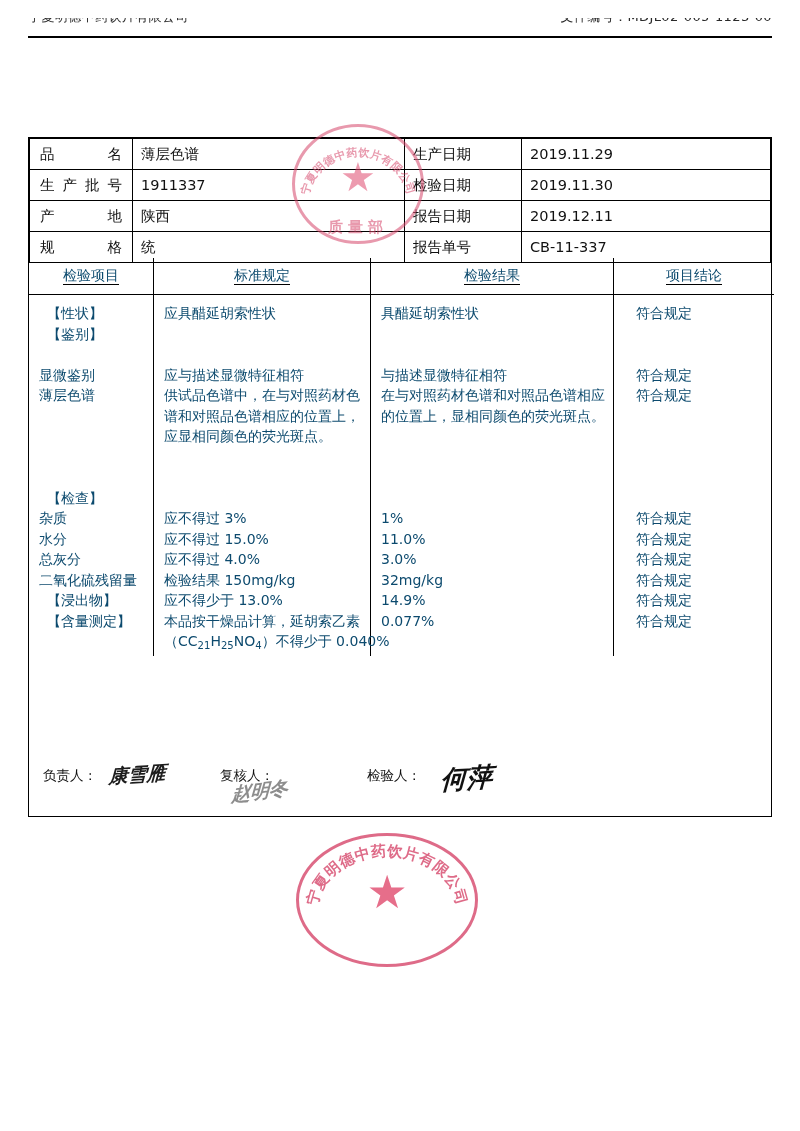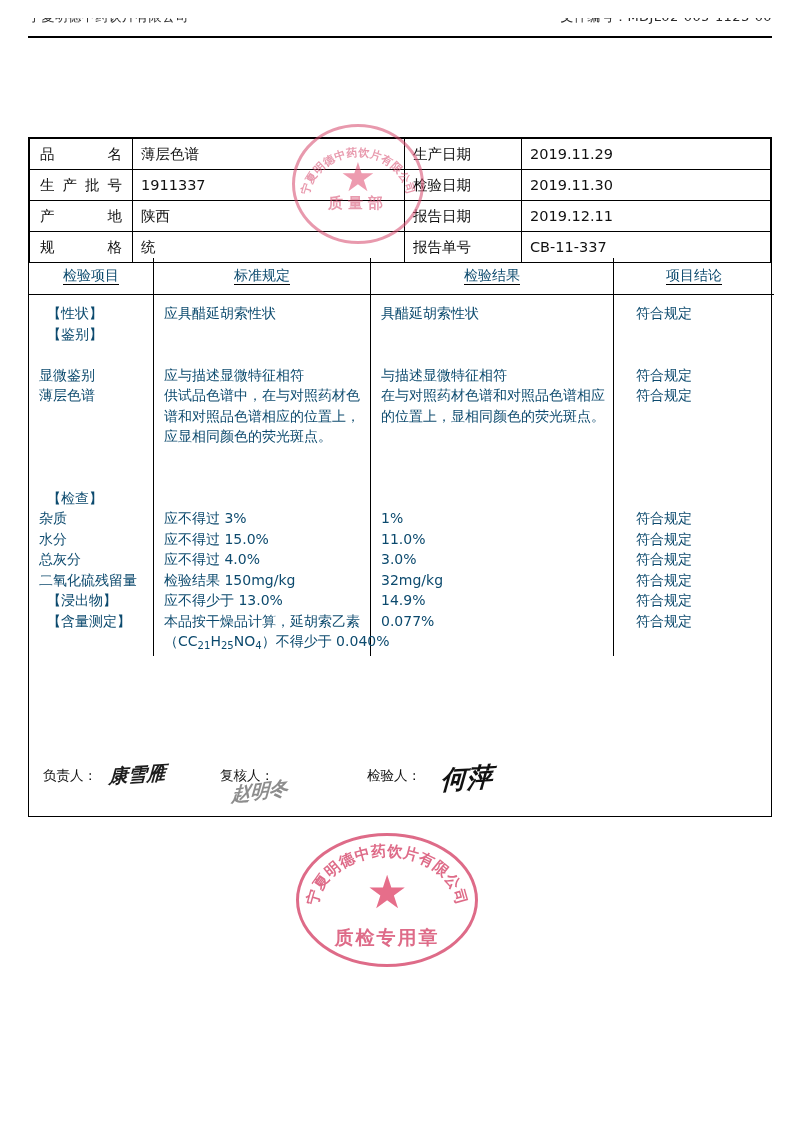--- a/index.html
+++ b/index.html
@@ -243,21 +243,21 @@
     width: 100%;
     text-align: center;
     font-size: 19px;
     font-weight: bold;
     letter-spacing: 2px;
     color: #d6476b;
   }
   .seal-top-text {
     position: absolute;
     left: 0;
-    bottom: 28px;
+    bottom: 4px;
     width: 100%;
     text-align: center;
     font-size: 15px;
     font-weight: bold;
     letter-spacing: 5px;
     color: #d6476b;
   }
   .seal-arc {
     position: absolute;
     left: 0;
@@ -463,16 +463,15 @@
   <div class="seal seal-bottom">
     <svg class="seal-arc" viewBox="0 0 176 128">
       <defs>
         <path id="arcBot" d="M 18,74 A 70,54 0 0 1 158,74" fill="none"></path>
       </defs>
       <text font-size="15" letter-spacing="0.6">
         <textPath href="#arcBot" startOffset="50%" text-anchor="middle">宁夏明德中药饮片有限公司</textPath>
       </text>
     </svg>
     <span class="seal-star">★</span>
-    <span class="seal-bottom-text">质检专用章</span>
   </div>
 
 </div>
 
 </body></html>

